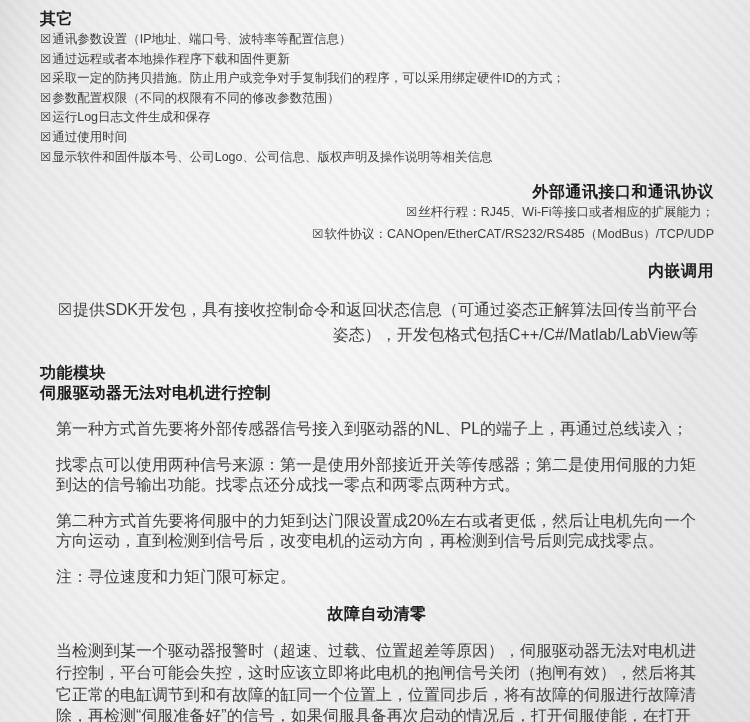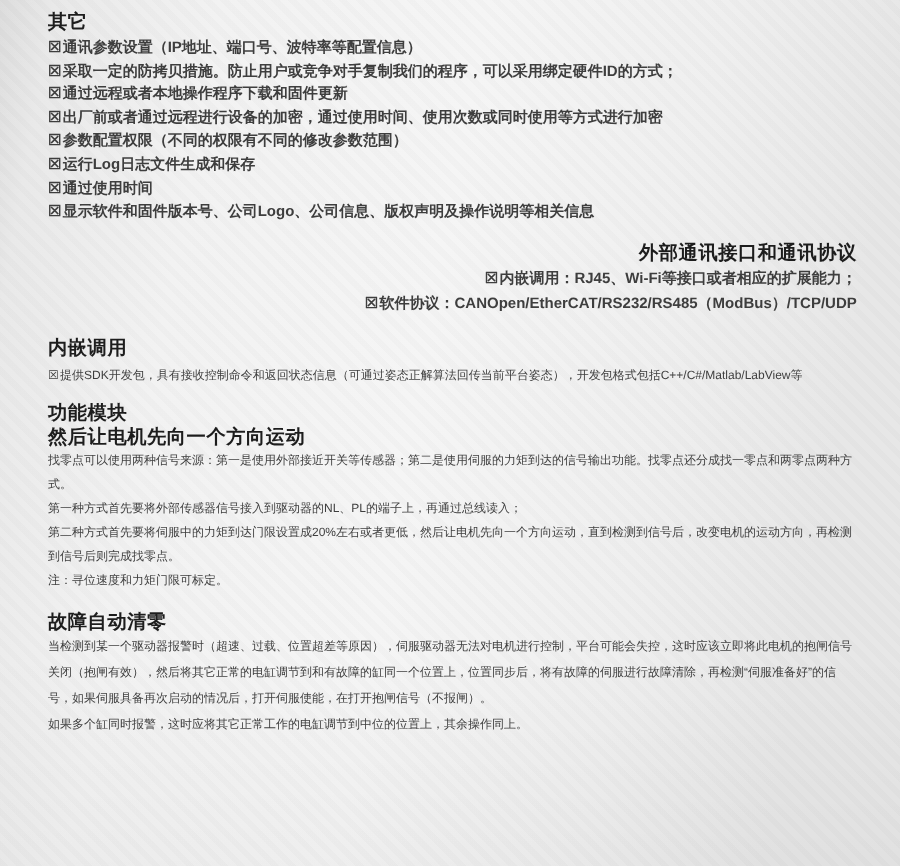--- a/index.html
+++ b/index.html
@@ -18,77 +18,75 @@
       linear-gradient(100deg, #dcdcdc 0px, #e9e9e9 45px, #f2f2f2 180px, #f5f5f5 400px, #efefef 600px, #e7e7e7 750px);
   }
   .sec-title {
     font-size: 16px;
     font-weight: 700;
     color: #1d1d1d;
     line-height: 20px;
     letter-spacing: 0.5px;
   }
   .other-title { line-height: 22px; }
-  .fault-title { line-height: 21px; }
+  .fault-title { line-height: 21px; text-align: center; }
   .item {
     font-size: 12.5px;
     white-space: nowrap;
     color: #3e3e3e;
-    font-weight: bold;
   }
   .items-other .item { line-height: 19.6px; }
   .items-comm  .item { line-height: 21.5px; }
   .bullet { margin-right: 1px; }
-  .para { margin: 0; font-size: 10px; color: #3e3e3e; }
+  .para { margin: 16px; font-size: 16px; color: #3e3e3e; }
   .sdk-para   { line-height: 25px; }
   .fn-para    { line-height: 20px; }
   .fault-para { line-height: 21.7px; }
   .sec-comm     { margin-top: 15px; text-align: right; }
-  .sec-embedded { margin-top: 16px; }
+  .sec-embedded { margin-top: 16px; text-align: right; }
   .sec-function { margin-top: 9px; }
   .sec-fault    { margin-top: 13px; }
 </style>
 </head>
 <body>
 
 <div class="page">
 
   <section class="sec-other">
     <div class="sec-title other-title">其它</div>
     <div class="items-other">
       <div class="item"><span class="bullet">☒</span><span>通讯参数设置（IP地址、端口号、波特率等配置信息）</span></div>
+      <div class="item"><span class="bullet">☒</span><span>通过远程或者本地操作程序下载和固件更新</span></div>
       <div class="item"><span class="bullet">☒</span><span>采取一定的防拷贝措施。防止用户或竞争对手复制我们的程序，可以采用绑定硬件ID的方式；</span></div>
-      <div class="item"><span class="bullet">☒</span><span>通过远程或者本地操作程序下载和固件更新</span></div>
-      <div class="item"><span class="bullet">☒</span><span>出厂前或者通过远程进行设备的加密，通过使用时间、使用次数或同时使用等方式进行加密</span></div>
       <div class="item"><span class="bullet">☒</span><span>参数配置权限（不同的权限有不同的修改参数范围）</span></div>
       <div class="item"><span class="bullet">☒</span><span>运行Log日志文件生成和保存</span></div>
       <div class="item"><span class="bullet">☒</span><span>通过使用时间</span></div>
       <div class="item"><span class="bullet">☒</span><span>显示软件和固件版本号、公司Logo、公司信息、版权声明及操作说明等相关信息</span></div>
     </div>
   </section>
 
   <section class="sec-comm">
     <div class="sec-title">外部通讯接口和通讯协议</div>
     <div class="items-comm">
-      <div class="item"><span class="bullet">☒</span><span>内嵌调用：RJ45、Wi-Fi等接口或者相应的扩展能力；</span></div>
+      <div class="item"><span class="bullet">☒</span><span>丝杆行程：RJ45、Wi-Fi等接口或者相应的扩展能力；</span></div>
       <div class="item"><span class="bullet">☒</span><span>软件协议：CANOpen/EtherCAT/RS232/RS485（ModBus）/TCP/UDP</span></div>
     </div>
   </section>
 
   <section class="sec-embedded">
     <div class="sec-title">内嵌调用</div>
     <p class="para sdk-para"><span class="bullet">☒</span><span>提供SDK开发包，具有接收控制命令和返回状态信息（可通过姿态正解算法回传当前平台姿态），开发包格式包括C++/C#/Matlab/LabView等</span></p>
   </section>
 
   <section class="sec-function">
     <div class="sec-title">功能模块</div>
-    <div class="sec-title">然后让电机先向一个方向运动</div>
+    <div class="sec-title">伺服驱动器无法对电机进行控制</div>
     <div>
+      <p class="para fn-para">第一种方式首先要将外部传感器信号接入到驱动器的NL、PL的端子上，再通过总线读入；</p>
       <p class="para fn-para">找零点可以使用两种信号来源：第一是使用外部接近开关等传感器；第二是使用伺服的力矩到达的信号输出功能。找零点还分成找一零点和两零点两种方式。</p>
-      <p class="para fn-para">第一种方式首先要将外部传感器信号接入到驱动器的NL、PL的端子上，再通过总线读入；</p>
       <p class="para fn-para">第二种方式首先要将伺服中的力矩到达门限设置成20%左右或者更低，然后让电机先向一个方向运动，直到检测到信号后，改变电机的运动方向，再检测到信号后则完成找零点。</p>
       <p class="para fn-para">注：寻位速度和力矩门限可标定。</p>
     </div>
   </section>
 
   <section class="sec-fault">
     <div class="sec-title fault-title">故障自动清零</div>
     <div>
       <p class="para fault-para">当检测到某一个驱动器报警时（超速、过载、位置超差等原因），伺服驱动器无法对电机进行控制，平台可能会失控，这时应该立即将此电机的抱闸信号关闭（抱闸有效），然后将其它正常的电缸调节到和有故障的缸同一个位置上，位置同步后，将有故障的伺服进行故障清除，再检测“伺服准备好”的信号，如果伺服具备再次启动的情况后，打开伺服使能，在打开抱闸信号（不报闸）。</p>
       <p class="para fault-para">如果多个缸同时报警，这时应将其它正常工作的电缸调节到中位的位置上，其余操作同上。</p>

